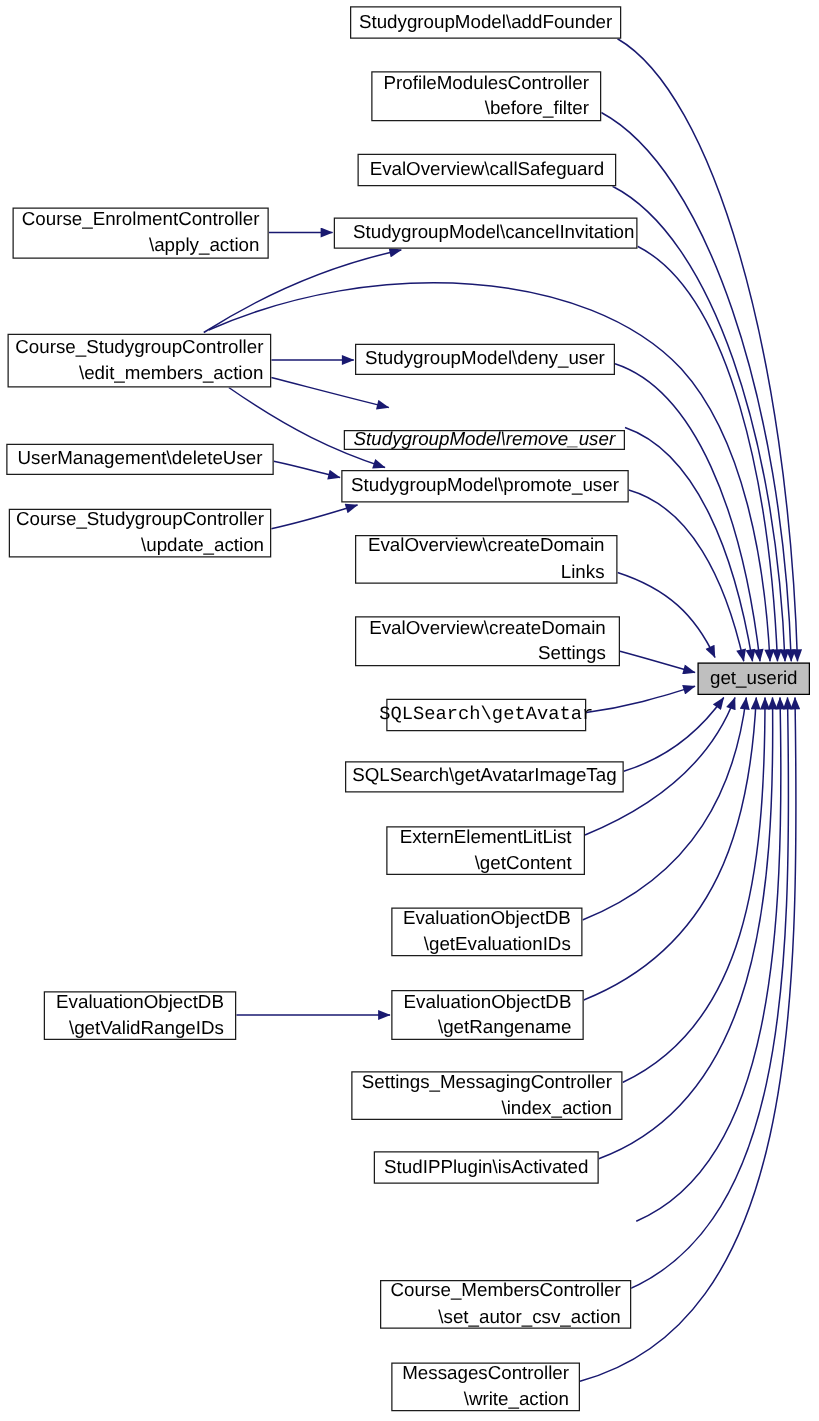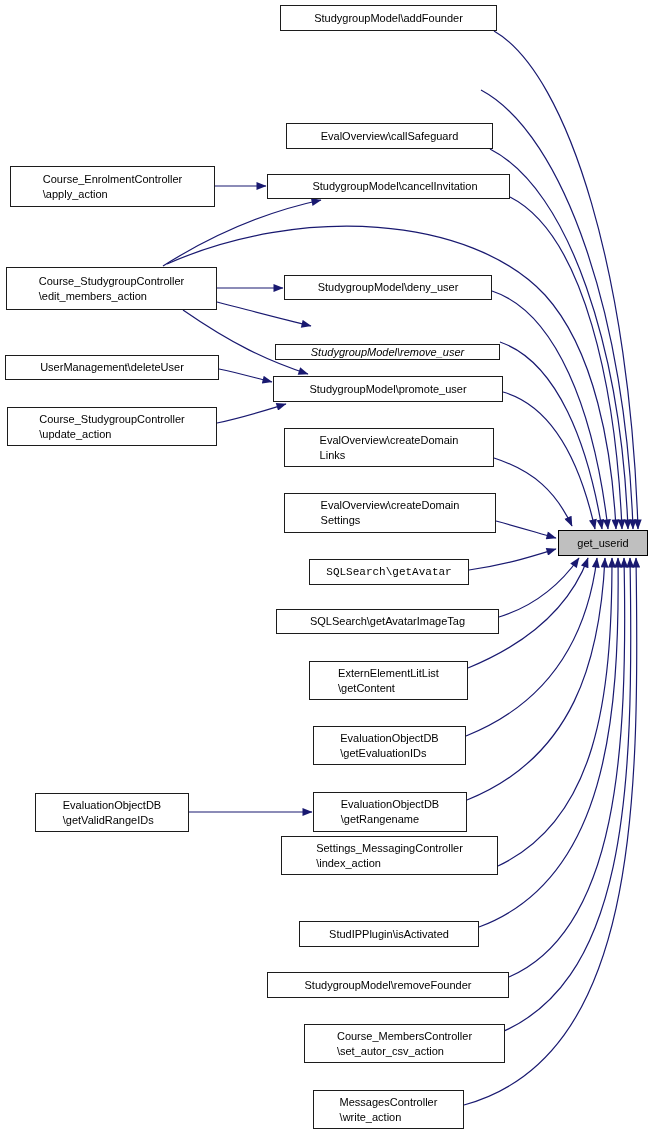--- a/index.html
+++ b/index.html
@@ -12,26 +12,26 @@
   }
   .edges-layer{position:absolute;left:0;top:0;width:655px;height:1137px;}
   .edge{fill:none;stroke:#191970;stroke-width:1.2;}
   .nodes-layer{position:absolute;left:0;top:0;width:655px;height:1137px;}
   .node{
     position:absolute;
     box-sizing:border-box;
     border:1px solid #1c1c1c;
     background:#ffffff;
     color:#000000;
-    font-size:11px;
+    font-size:15px;
     line-height:1.35;
     display:flex;
     align-items:center;
     justify-content:center;
-    text-align:left;
+    text-align:right;
     white-space:pre-line;
     cursor:pointer;
   }
   .node.highlight{background:#bfbfbf;border-color:#000000;}
 </style>
 </head>
 <body>
 
 <div class="canvas">
   <svg class="edges-layer" width="655" height="1137" viewBox="0 0 655 1137" xmlns="http://www.w3.org/2000/svg">
@@ -75,40 +75,41 @@
       <div class="node" style="left: 10px; top: 166px; width: 205px; height: 41px;">Course_EnrolmentController
 \apply_action</div>
       <div class="node" style="left: 6px; top: 267px; width: 211px; height: 43px;">Course_StudygroupController
 \edit_members_action</div>
       <div class="node" style="left: 5px; top: 355px; width: 214px; height: 25px;">UserManagement\deleteUser</div>
       <div class="node" style="left: 7px; top: 407px; width: 210px; height: 39px;">Course_StudygroupController
 \update_action</div>
       <div class="node" style="left: 35px; top: 793px; width: 154px; height: 39px;">EvaluationObjectDB
 \getValidRangeIDs</div>
       <div class="node" style="left: 280px; top: 5px; width: 217px; height: 26px;">StudygroupModel\addFounder</div>
+      <div class="node" style="left: 297px; top: 57px; width: 184px; height: 40px;">ProfileModulesController
+\before_filter</div>
       <div class="node" style="left: 286px; top: 123px; width: 207px; height: 26px;">EvalOverview\callSafeguard</div>
       <div class="node" style="left: 267px; top: 174px; width: 243px; height: 25px; padding-left: 13px;">StudygroupModel\cancelInvitation</div>
       <div class="node" style="left: 284px; top: 275px; width: 208px; height: 25px;">StudygroupModel\deny_user</div>
       <div class="node" style="left: 275px; top: 344px; width: 225px; height: 16px; font-style: italic;">StudygroupModel\remove_user</div>
       <div class="node" style="left: 273px; top: 376px; width: 230px; height: 26px;">StudygroupModel\promote_user</div>
       <div class="node" style="left: 284px; top: 428px; width: 210px; height: 39px;">EvalOverview\createDomain
 Links</div>
       <div class="node" style="left: 284px; top: 493px; width: 212px; height: 40px;">EvalOverview\createDomain
 Settings</div>
       <div class="node" style="left: 309px; top: 559px; width: 160px; height: 26px; font-family: Liberation Mono, monospace;">SQLSearch\getAvatar</div>
       <div class="node" style="left: 276px; top: 609px; width: 223px; height: 25px;">SQLSearch\getAvatarImageTag</div>
       <div class="node" style="left: 309px; top: 661px; width: 159px; height: 39px;">ExternElementLitList
 \getContent</div>
       <div class="node" style="left: 313px; top: 726px; width: 153px; height: 39px;">EvaluationObjectDB
 \getEvaluationIDs</div>
       <div class="node" style="left: 313px; top: 792px; width: 154px; height: 40px;">EvaluationObjectDB
 \getRangename</div>
-      <div class="node" style="left: 281px; top: 836px; width: 217px; height: 39px;">Settings_MessagingController
+      <div class="node" style="left: 281px; top: 857px; width: 217px; height: 39px;">Settings_MessagingController
 \index_action</div>
       <div class="node" style="left: 299px; top: 921px; width: 180px; height: 26px;">StudIPPlugin\isActivated</div>
-      <div class="node" style="left: 267px; top: 972px; width: 242px; height: 26px;">StudygroupModel\removeFounder</div>
       <div class="node" style="left: 288px; top: 1024px; width: 201px; height: 39px; margin-left: 16px;">Course_MembersController
 \set_autor_csv_action</div>
       <div class="node" style="left: 313px; top: 1090px; width: 151px; height: 39px;">MessagesController
 \write_action</div>
       <div class="node highlight" style="left: 558px; top: 530px; width: 90px; height: 26px;">get_userid</div>
     </div>
 </div>
 
 </body></html>

